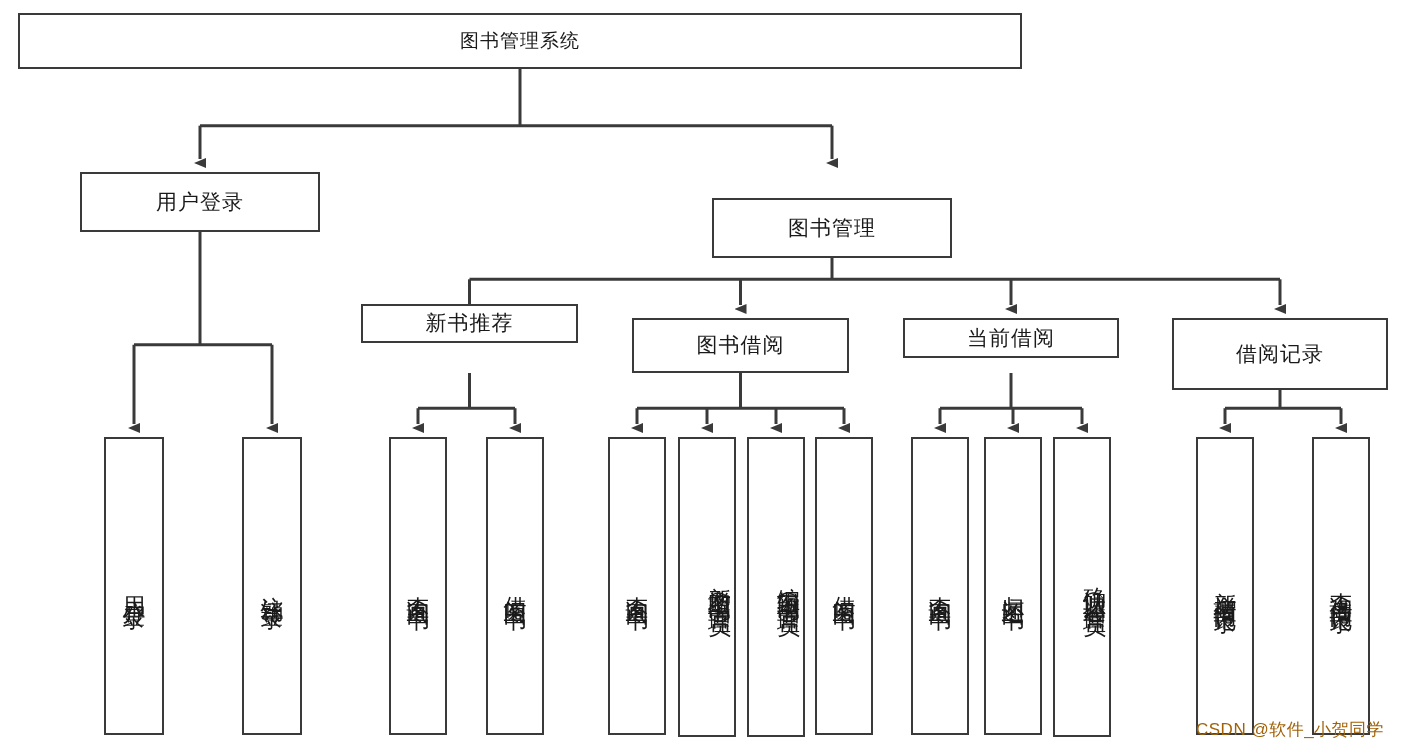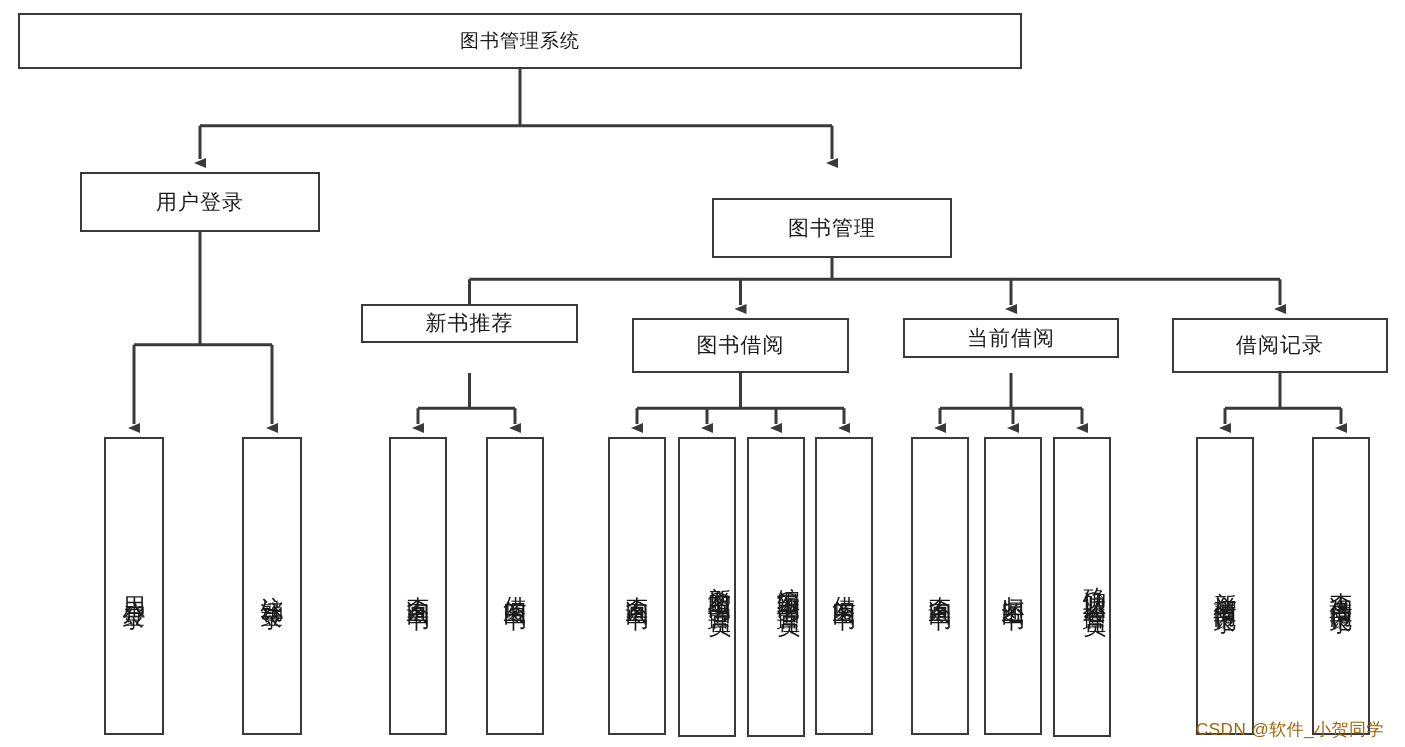--- a/index.html
+++ b/index.html
@@ -114,21 +114,21 @@
   </svg>
 
   <div class="node root h" style="left: 18px; top: 13px; width: 1004px; height: 56px;">图书管理系统</div>
 
   <div class="node h" style="left: 80px; top: 172px; width: 240px; height: 60px;">用户登录</div>
   <div class="node h" style="left: 712px; top: 172px; width: 240px; height: 60px; margin-top: 26px;">图书管理</div>
 
   <div class="node h" style="left: 361px; top: 304px; width: 217px; height: 39px;">新书推荐</div>
   <div class="node h" style="left: 632px; top: 318px; width: 217px; height: 55px;">图书借阅</div>
   <div class="node h" style="left: 903px; top: 318px; width: 216px; height: 40px;">当前借阅</div>
-  <div class="node h" style="left: 1172px; top: 318px; width: 216px; height: 55px;">借阅记录</div>
+  <div class="node h" style="left: 1172px; top: 318px; width: 216px; height: 72px;">借阅记录</div>
 
   <div class="node v" style="left: 104px; top: 437px; width: 60px; height: 298px;">用户登录</div>
   <div class="node v" style="left: 242px; top: 437px; width: 60px; height: 298px;">注销登录</div>
   <div class="node v" style="left: 389px; top: 437px; width: 58px; height: 298px;">查询图书</div>
   <div class="node v" style="left: 486px; top: 437px; width: 58px; height: 298px;">借阅图书</div>
   <div class="node v" style="left: 608px; top: 437px; width: 58px; height: 298px;">查询图书</div>
   <div class="node v top" style="left: 678px; top: 437px; width: 58px; height: 300px;">新增图书（管理员）</div>
   <div class="node v top" style="left: 747px; top: 437px; width: 58px; height: 300px;">编辑图书（管理员）</div>
   <div class="node v" style="left: 815px; top: 437px; width: 58px; height: 298px;">借阅图书</div>
   <div class="node v" style="left: 911px; top: 437px; width: 58px; height: 298px;">查询图书</div>

